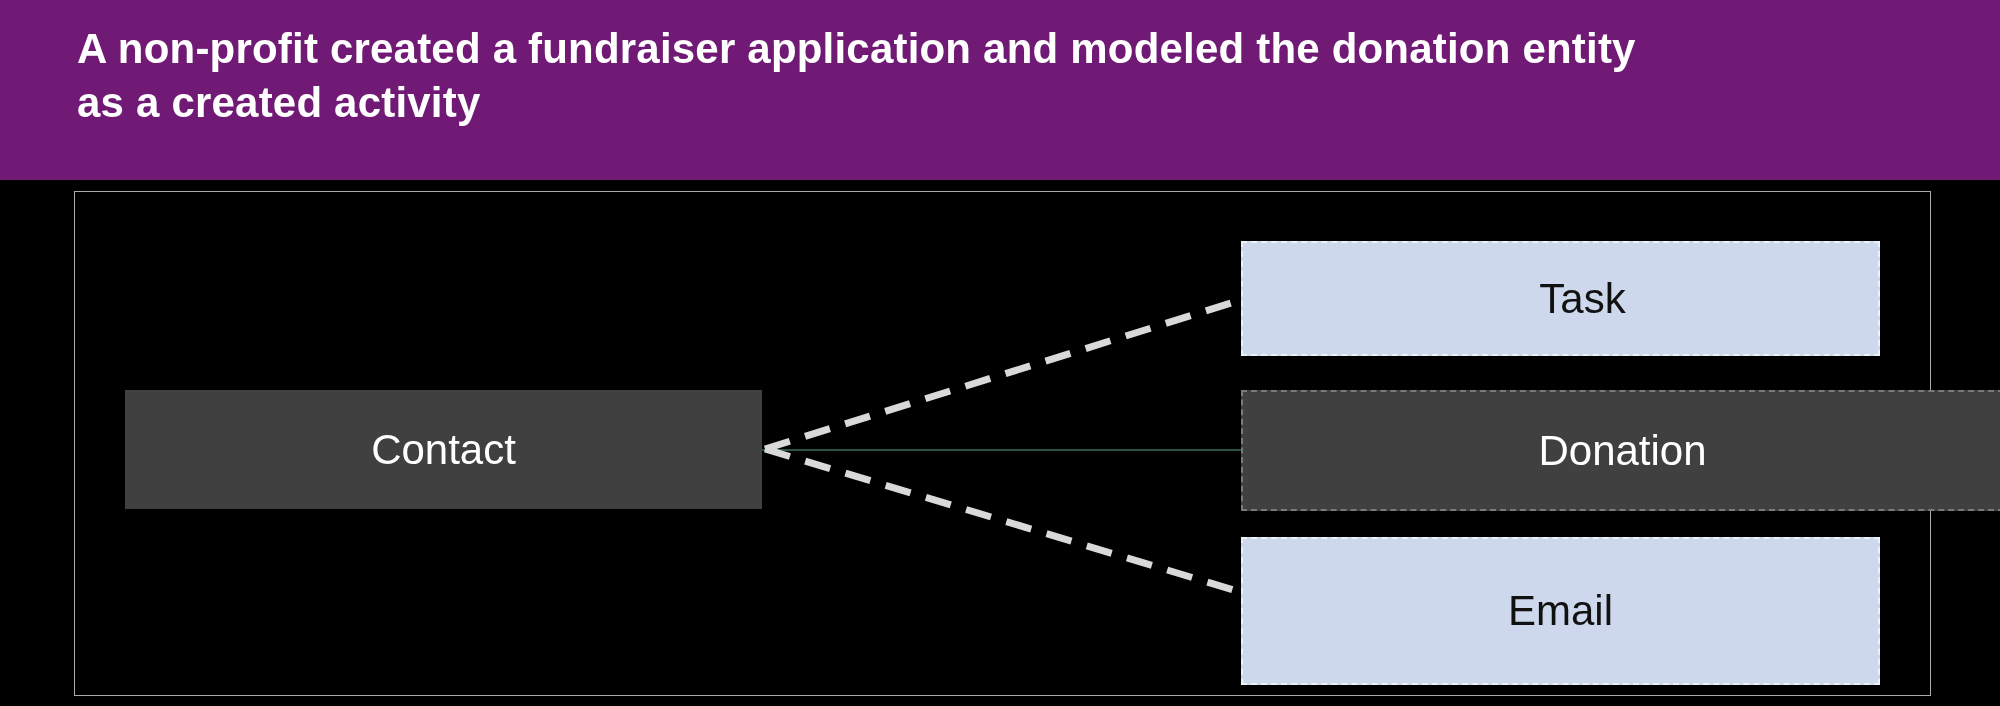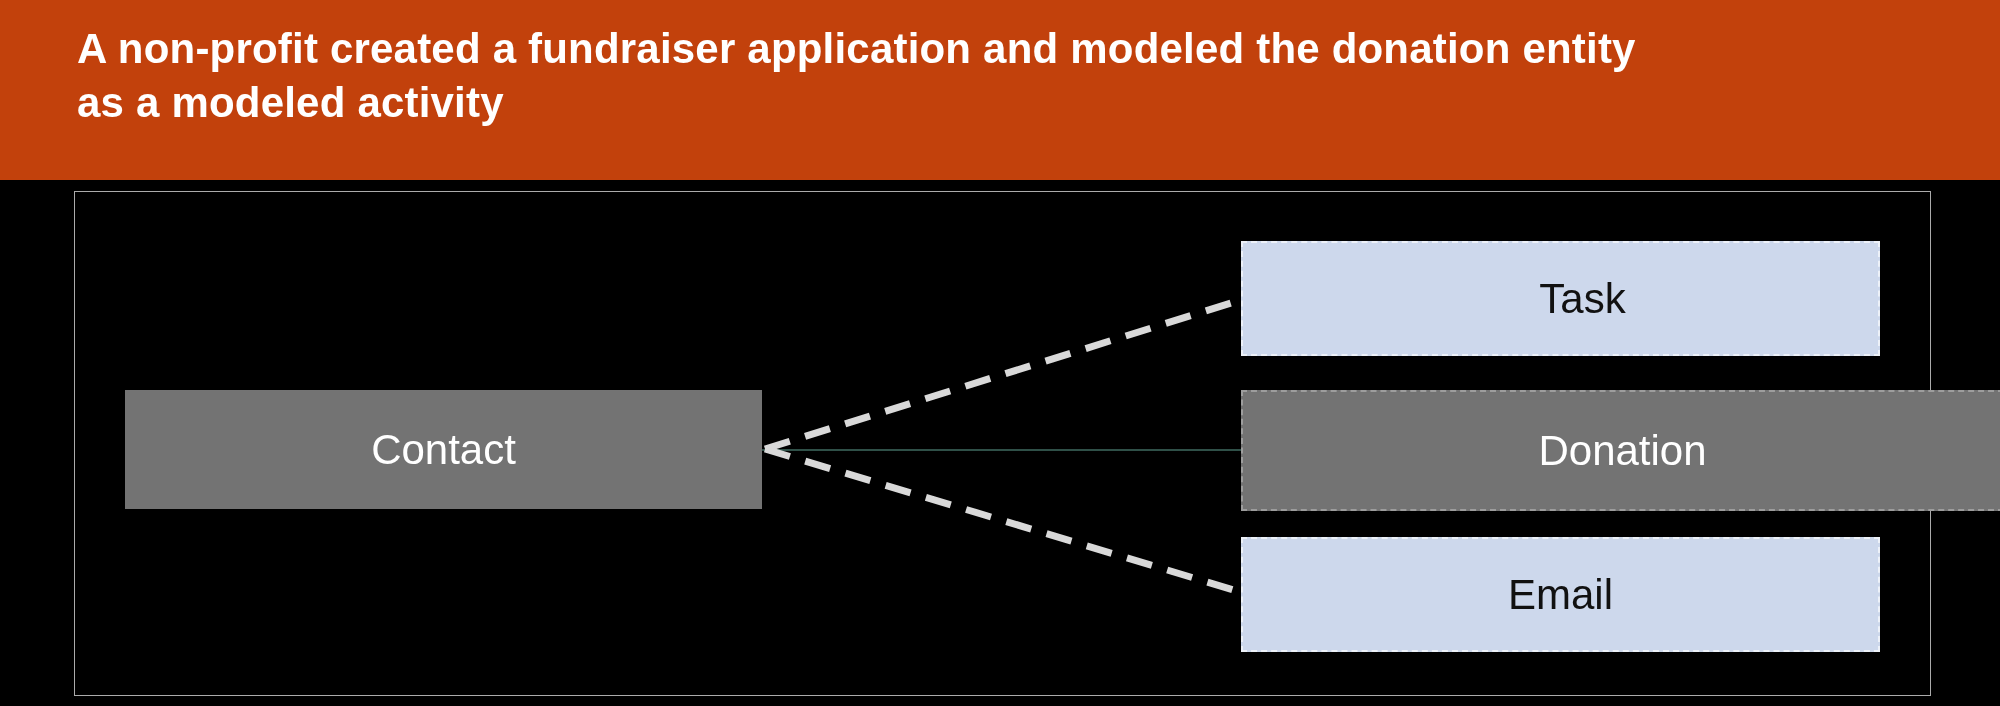--- a/index.html
+++ b/index.html
@@ -15,21 +15,21 @@
     font-family: "Liberation Sans", sans-serif;
   }
 
   
   .banner {
     position: absolute;
     left: 0;
     top: 0;
     width: 2000px;
     height: 180px;
-    background: #c2410c;
+    background: #701a75;
     box-sizing: border-box;
     padding: 22px 90px 0 77px;
     color: #FFFFFF;
   }
   .banner .line {
     display: block;
     font-size: 42px;
     font-weight: 700;
     line-height: 54px;
     letter-spacing: 0.2px;
@@ -57,43 +57,43 @@
   .node {
     position: absolute;
     display: flex;
     align-items: center;
     justify-content: center;
     box-sizing: border-box;
     font-size: 42px;
     font-weight: 400;
   }
   .node.dark {
-    background: #737373;
+    background: #404040;
     color: #FFFFFF;
   }
   .node.light {
     background: #CDD8EC;
     color: #111111;
     border: 2px dashed #EDF1F8;
   }
   .node.contact  { left: 50px;   top: 198px; width: 637px; height: 119px; }
   .node.task     { left: 1166px; top: 49px;  width: 639px; height: 115px; padding-left: 44px; }
   .node.donation { left: 1166px; top: 198px; width: 763px; height: 121px;
                    border: 2px dashed rgba(255,255,255,0.30); }
-  .node.email    { left: 1166px; top: 345px; width: 639px; height: 115px; }
+  .node.email    { left: 1166px; top: 345px; width: 639px; height: 148px; }
 </style>
 </head>
 <body>
 
 <div class="page">
 
   <header class="banner">
     <div class="banner-text">
       <span class="line">A non-profit created a fundraiser application and modeled the donation entity</span>
-      <span class="line">as a modeled activity</span>
+      <span class="line">as a created activity</span>
     </div>
   </header>
 
   <div class="frame">
 
     <svg class="edges" viewBox="0 0 1855 503">
       <line x1="690" y1="257" x2="1172" y2="106" stroke-width="7" stroke-dasharray="26 16" stroke="#D9D9D9"></line>
       <line x1="687" y1="258" x2="1168" y2="258" stroke-width="2" stroke="#2F5048"></line>
       <line x1="690" y1="257" x2="1172" y2="402" stroke-width="7" stroke-dasharray="26 16" stroke="#D9D9D9"></line>
     </svg>

